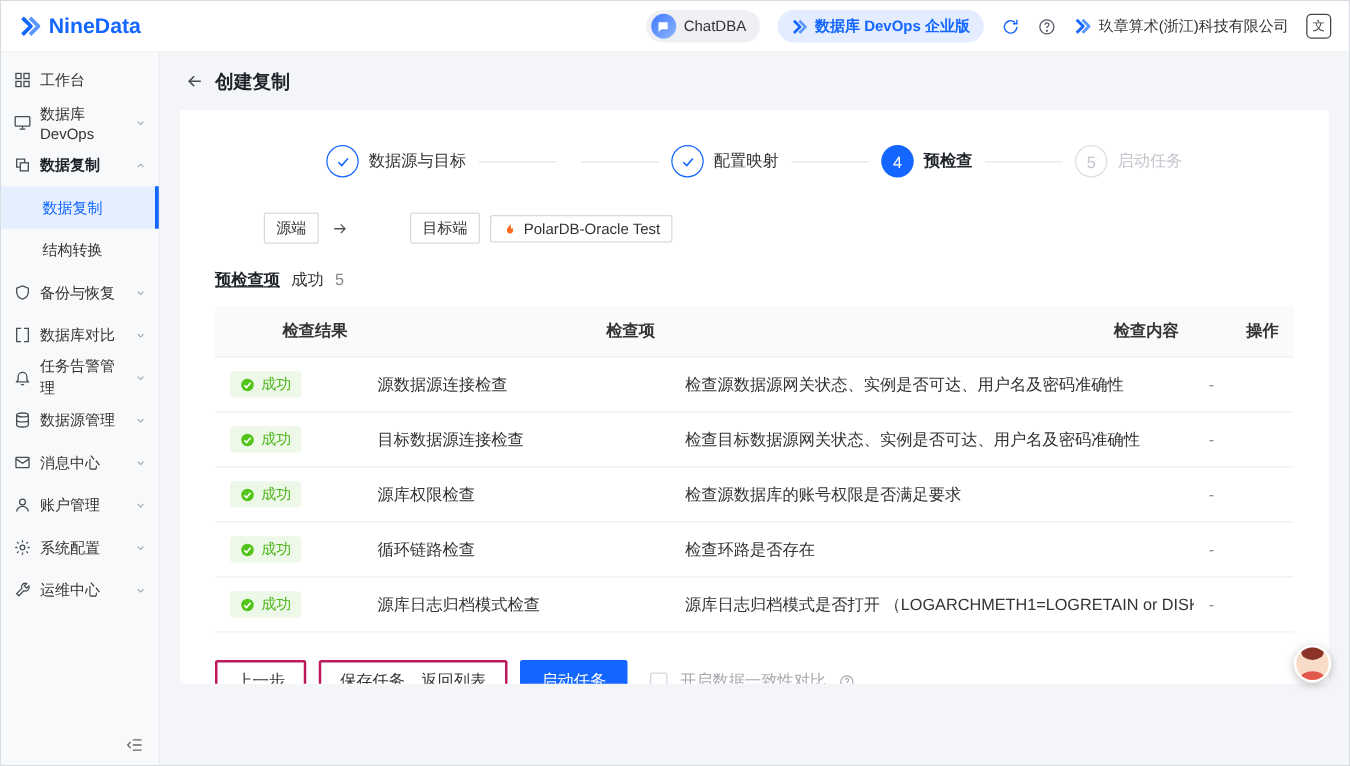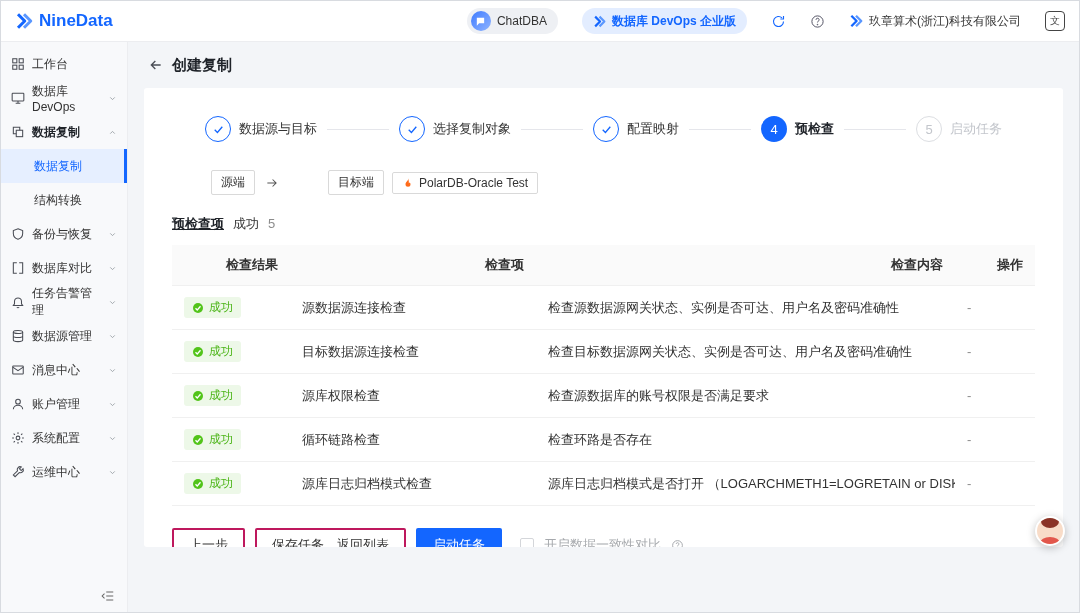--- a/index.html
+++ b/index.html
@@ -6,21 +6,21 @@
   html,body { width:1080px; height:613px; }
   body {
     font-family: "Liberation Sans", "DejaVu Sans", sans-serif;
     font-size: 13px; color:#333; background:#fff; overflow:hidden;
   }
   .app { width:1080px; height:613px; border:1px solid #d8dbe0; display:flex; flex-direction:column; background:#fff; }
 
   
   .topbar { height:41px; flex:0 0 41px; display:flex; align-items:center; padding:0 14px; background:#fff; border-bottom:1px solid #ecedf0; gap:8px; }
   .brand { display:flex; align-items:center; gap:6px; color:#1366ff; font-weight:bold; font-size:17px; cursor:pointer; }
-  .topbar-right { margin-left:auto; display:flex; align-items:center; gap:24px; }
+  .topbar-right { margin-left:auto; display:flex; align-items:center; gap:14px; }
   .pill { display:flex; align-items:center; gap:6px; height:26px; border-radius:14px; padding:0 11px; font-size:12px; cursor:pointer; }
   .pill-chatdba { background:#eef0f4; color:#333; padding-left:4px; }
   .chatdba-ico { width:20px; height:20px; border-radius:50%; background:linear-gradient(135deg,#3f7bff,#8fb4ff); display:flex; align-items:center; justify-content:center; }
   .pill-product { background:#e3edff; color:#1366ff; font-weight:bold; }
   .icon-btn { display:flex; align-items:center; cursor:pointer; color:#556; }
   .company { display:flex; align-items:center; gap:6px; font-size:12px; color:#333; cursor:pointer; }
   .translate-icon { width:20px; height:20px; border:1.5px solid #444; border-radius:4px; display:flex; align-items:center; justify-content:center; font-size:10px; color:#444; cursor:pointer; }
 
   
   .body { flex:1; display:flex; min-height:0; }
@@ -349,28 +349,20 @@
         <div class="stepper">
           <div class="step done">
             <span class="step-circle">
               <svg width="13" height="13" viewBox="0 0 24 24" fill="none" stroke="#1366ff" stroke-width="2.4">
                   <polyline points="5 12.5 10 17.5 19 7"></polyline>
                 </svg>
             </span>
             <span class="step-label">数据源与目标</span>
           </div>
           <span class="connector"></span>
-          <div class="step done">
-            <span class="step-circle">
-              <svg width="13" height="13" viewBox="0 0 24 24" fill="none" stroke="#1366ff" stroke-width="2.4">
-                  <polyline points="5 12.5 10 17.5 19 7"></polyline>
-                </svg>
-            </span>
-            <span class="step-label">选择复制对象</span>
-          </div>
           <span class="connector"></span>
           <div class="step done">
             <span class="step-circle">
               <svg width="13" height="13" viewBox="0 0 24 24" fill="none" stroke="#1366ff" stroke-width="2.4">
                   <polyline points="5 12.5 10 17.5 19 7"></polyline>
                 </svg>
             </span>
             <span class="step-label">配置映射</span>
           </div>
           <span class="connector"></span>

